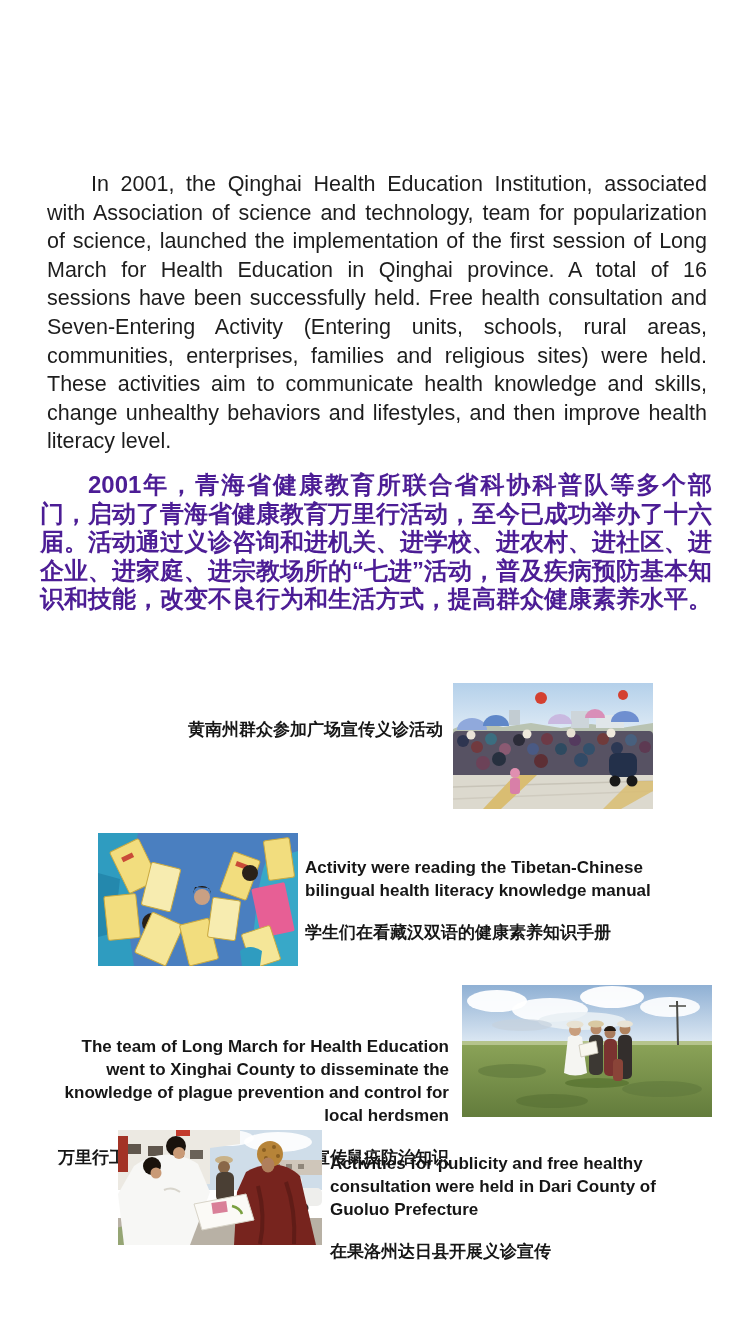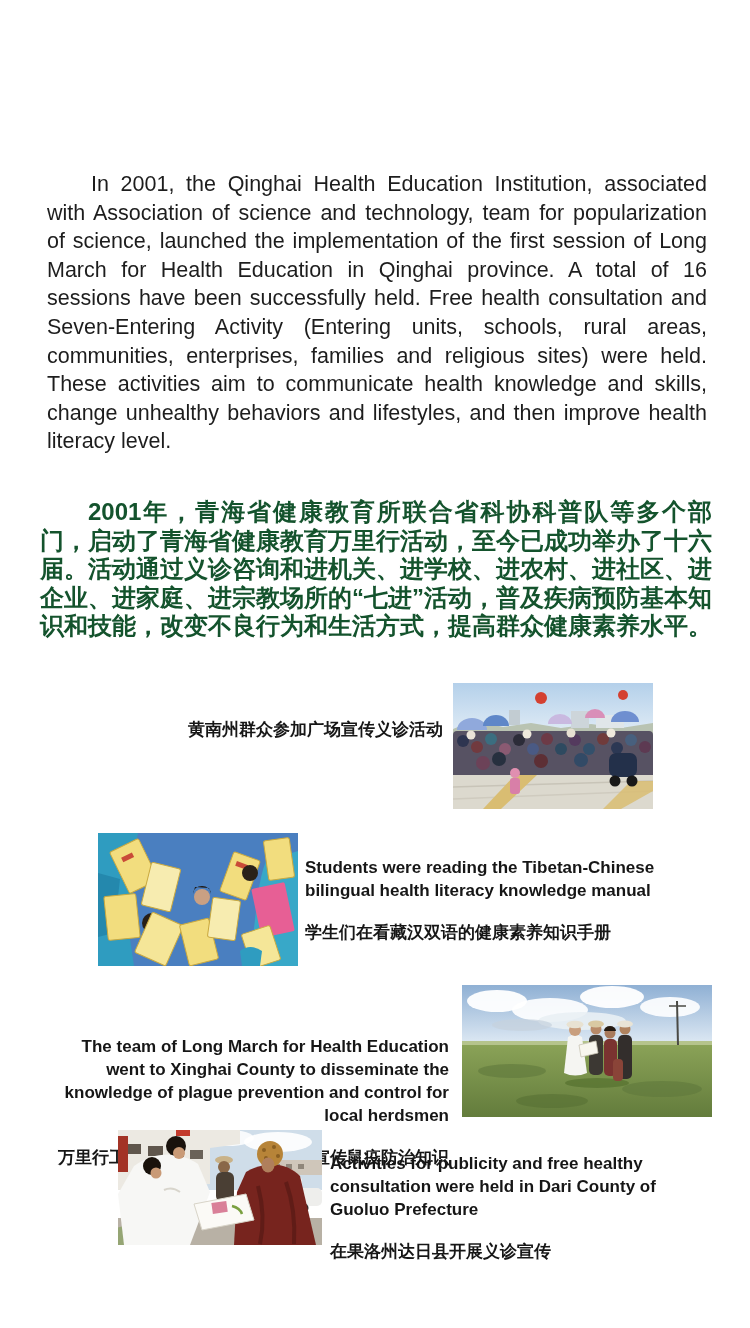--- a/index.html
+++ b/index.html
@@ -5,23 +5,23 @@
   html,body{margin:0;padding:0;background:#ffffff;}
   .page{position:relative;width:750px;height:1328px;background:#ffffff;overflow:hidden;
         font-family:"Liberation Sans",sans-serif;color:#1c1c1c;}
 
   .title{position:absolute;left:0;right:0;text-align:center;font-weight:bold;}
   .title-en{top:85px;font-size:22px;letter-spacing:0.3px;}
   .title-zh{top:105px;font-size:37px;font-weight:900;letter-spacing:2px;line-height:44px;}
 
   .intro-en{position:absolute;top:170px;left:47px;width:660px;
             font-size:21.5px;line-height:28.6px;text-align:justify;text-indent:44px;color:#1d1d1d;}
-  .intro-zh{position:absolute;top:498px;left:40px;width:672px;
+  .intro-zh{position:absolute;top:471px;left:40px;width:672px;
             font-size:24px;font-weight:bold;line-height:28.6px;text-align:justify;
-            text-indent:48px;color:#14532d;}
+            text-indent:48px;color:#4c1d95;}
 
   .photo{position:absolute;overflow:hidden;}
   .photo svg{display:block;width:100%;height:100%;}
 
   .caption{position:absolute;}
   .cap-en{font-weight:bold;font-size:17px;line-height:23px;color:#161616;}
   .cap-zh{font-weight:bold;font-size:17px;line-height:25px;margin-top:18px;color:#161616;}
   .cap-right{text-align:right;}
   .cap-left{text-align:left;}
 
@@ -127,21 +127,21 @@
         <rect x="148" y="96" width="30" height="36" rx="2" fill="#f5e698" transform="rotate(-18 163 114)"></rect>
         <rect x="168" y="6" width="26" height="40" rx="2" fill="#f2dd7e" transform="rotate(-8 181 26)"></rect>
       </g>
       <rect x="28" y="20" width="12" height="5" fill="#c94b38" transform="rotate(-26 36 33)"></rect>
       <rect x="134" y="30" width="12" height="5" fill="#c94b38" transform="rotate(20 142 43)"></rect>
       <circle cx="152" cy="40" r="8" fill="#2a2119"></circle>
       <path d="M142,118 q10,-8 22,0 l-2,15 -18,0Z" fill="#2f9cc0"></path>
     </svg>
   </div>
   <div class="caption cap-left cap2">
-    <div class="cap-en">Students were reading the Tibetan-Chinese bilingual health literacy knowledge manual</div>
+    <div class="cap-en">Activity were reading the Tibetan-Chinese bilingual health literacy knowledge manual</div>
     <div class="cap-zh">学生们在看藏汉双语的健康素养知识手册</div>
   </div>
 
   <div class="caption cap-right cap3">
     <div class="cap-en">The team of Long March for Health Education went to Xinghai County to disseminate the knowledge of plague prevention and control for local herdsmen</div>
     <div class="cap-zh">万里行工作队赴兴海县为当地牧民宣传鼠疫防治知识</div>
   </div>
   <div class="photo ph3">
     <svg viewBox="0 0 250 132">
       <defs>

